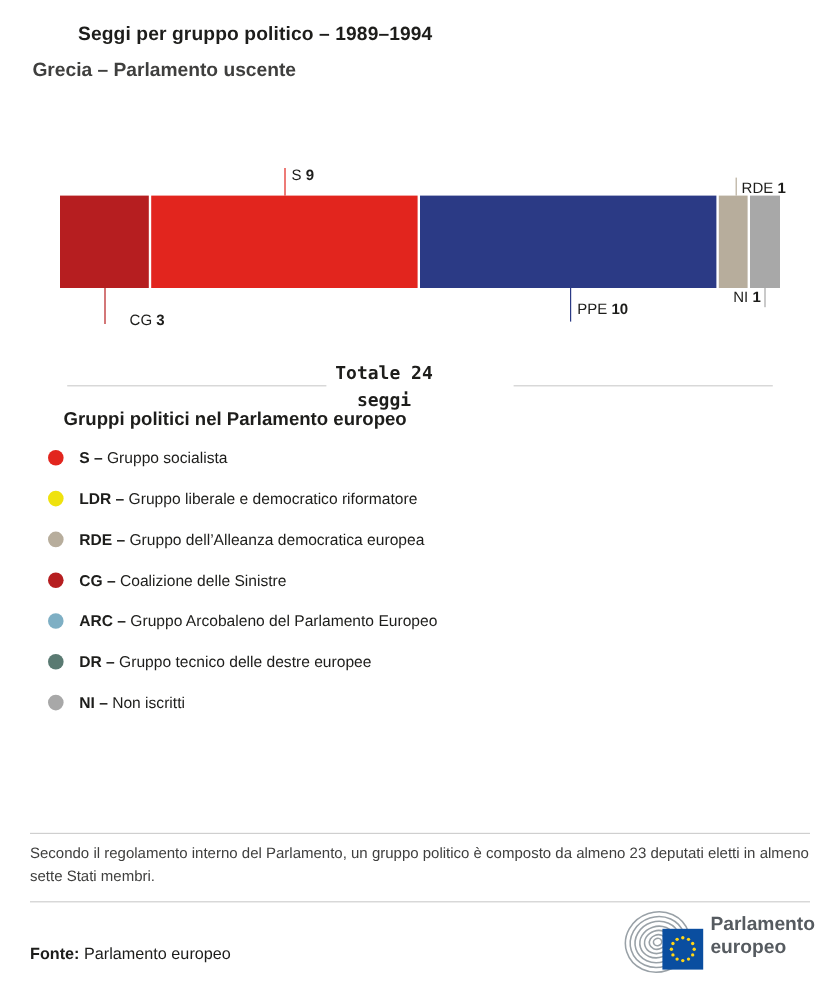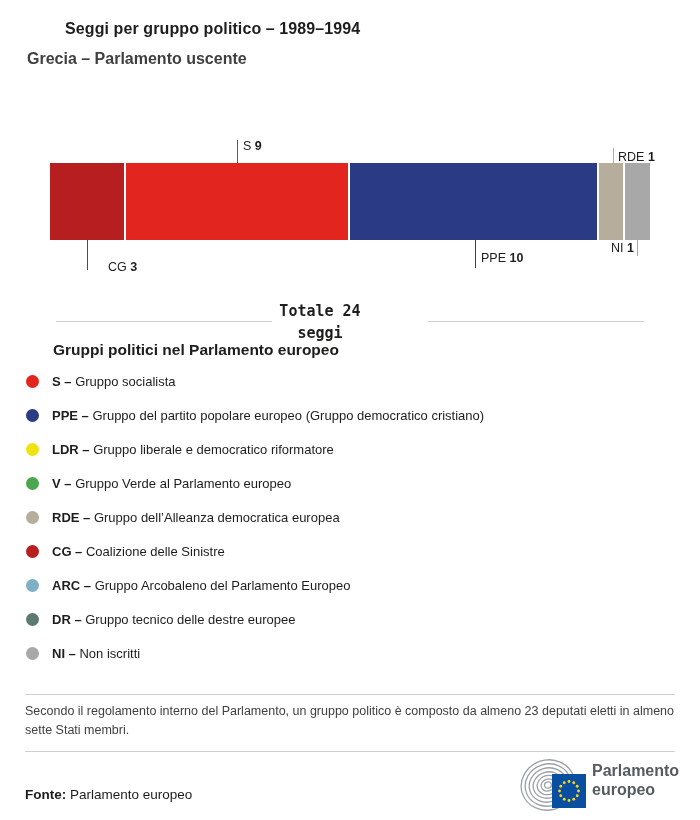--- a/index.html
+++ b/index.html
@@ -36,21 +36,21 @@
 
   
   #total-wrap { left:0; top:300px; width:640px; text-align:center;
     font-family:"DejaVu Sans Mono", monospace; font-weight:bold; font-size:15px; line-height:22px; }
   .total-rule { top:321px; height:1px; background:#cfcfcf; }
   #total-rule-left { left:56px; width:216px; }
   #total-rule-right{ left:428px; width:216px; }
 
   
   #legend-heading { left:25px; top:341px; font-size:15.5px; font-weight:bold;margin-left:28px; }
-  #legend-list { left:25px; top:364px; width:660px; }
+  #legend-list { left:39px; top:364px; width:660px; }
   .legend-row { height:34px; display:flex; align-items:center; }
   .legend-dot { width:13px; height:13px; border-radius:50%; margin-left:1px; flex:0 0 13px; }
   .legend-text { margin-left:13px; font-size:13px; color:#1d1d1b; white-space:nowrap; }
   .legend-text b { font-weight:bold; }
 
   
   .hr { left:25px; width:650px; height:1px; background:#cfcfcf; }
   #hr-note { top:694px; }
   #note { left:25px; top:702px; width:655px; font-size:12.5px; line-height:19px; color:#3f3f3e; }
   #hr-foot { top:751px; }
@@ -98,30 +98,22 @@
   <div>seggi</div>
 </div>
 
 <div class="abs" id="legend-heading">Gruppi politici nel Parlamento europeo</div>
 <div class="abs" id="legend-list">
     <div class="legend-row">
       <span class="legend-dot" style="background-color: rgb(226, 37, 30);"></span>
       <span class="legend-text"><b>S –</b> Gruppo socialista</span>
     </div>
     <div class="legend-row">
-      <span class="legend-dot" style="background-color: rgb(43, 58, 133);"></span>
-      <span class="legend-text"><b>PPE –</b> Gruppo del partito popolare europeo (Gruppo democratico cristiano)</span>
-    </div>
-    <div class="legend-row">
       <span class="legend-dot" style="background-color: rgb(239, 226, 14);"></span>
       <span class="legend-text"><b>LDR –</b> Gruppo liberale e democratico riformatore</span>
-    </div>
-    <div class="legend-row">
-      <span class="legend-dot" style="background-color: rgb(74, 167, 77);"></span>
-      <span class="legend-text"><b>V –</b> Gruppo Verde al Parlamento europeo</span>
     </div>
     <div class="legend-row">
       <span class="legend-dot" style="background-color: rgb(183, 173, 156);"></span>
       <span class="legend-text"><b>RDE –</b> Gruppo dell’Alleanza democratica europea</span>
     </div>
     <div class="legend-row">
       <span class="legend-dot" style="background-color: rgb(182, 30, 32);"></span>
       <span class="legend-text"><b>CG –</b> Coalizione delle Sinistre</span>
     </div>
     <div class="legend-row">

